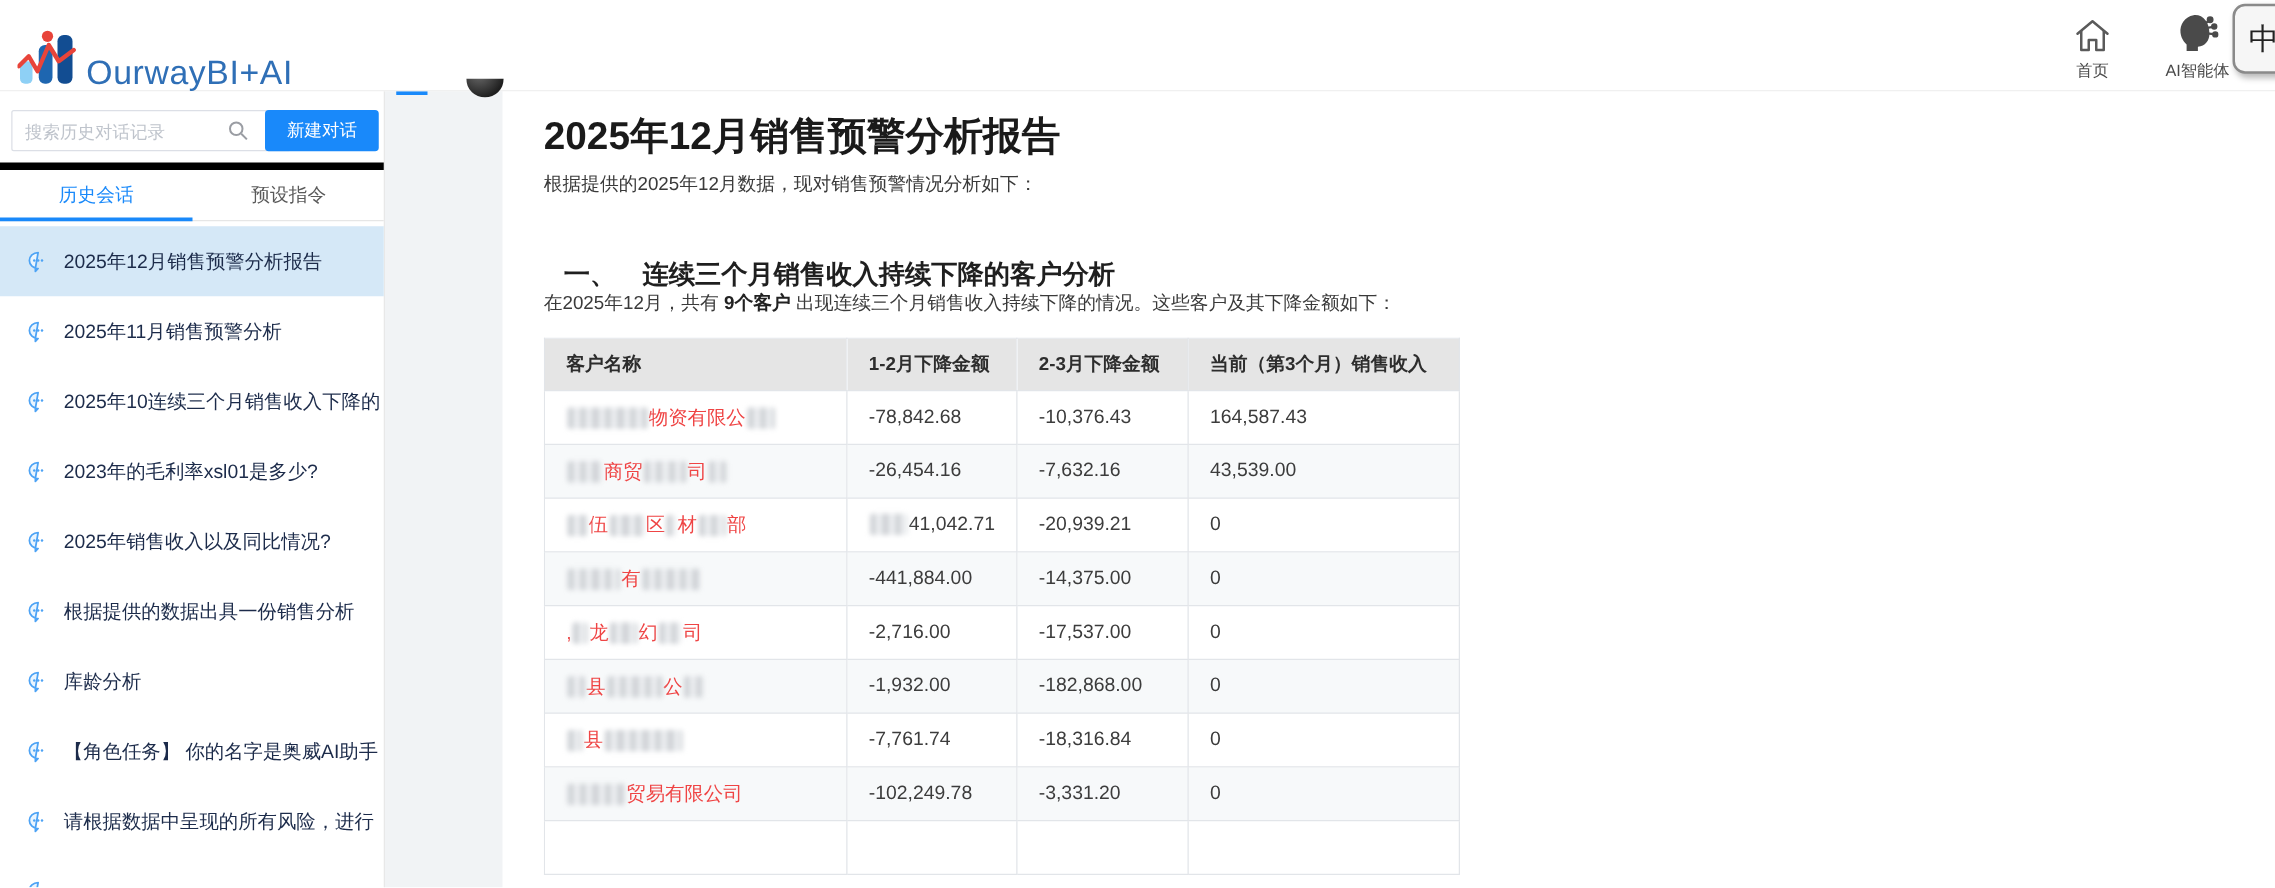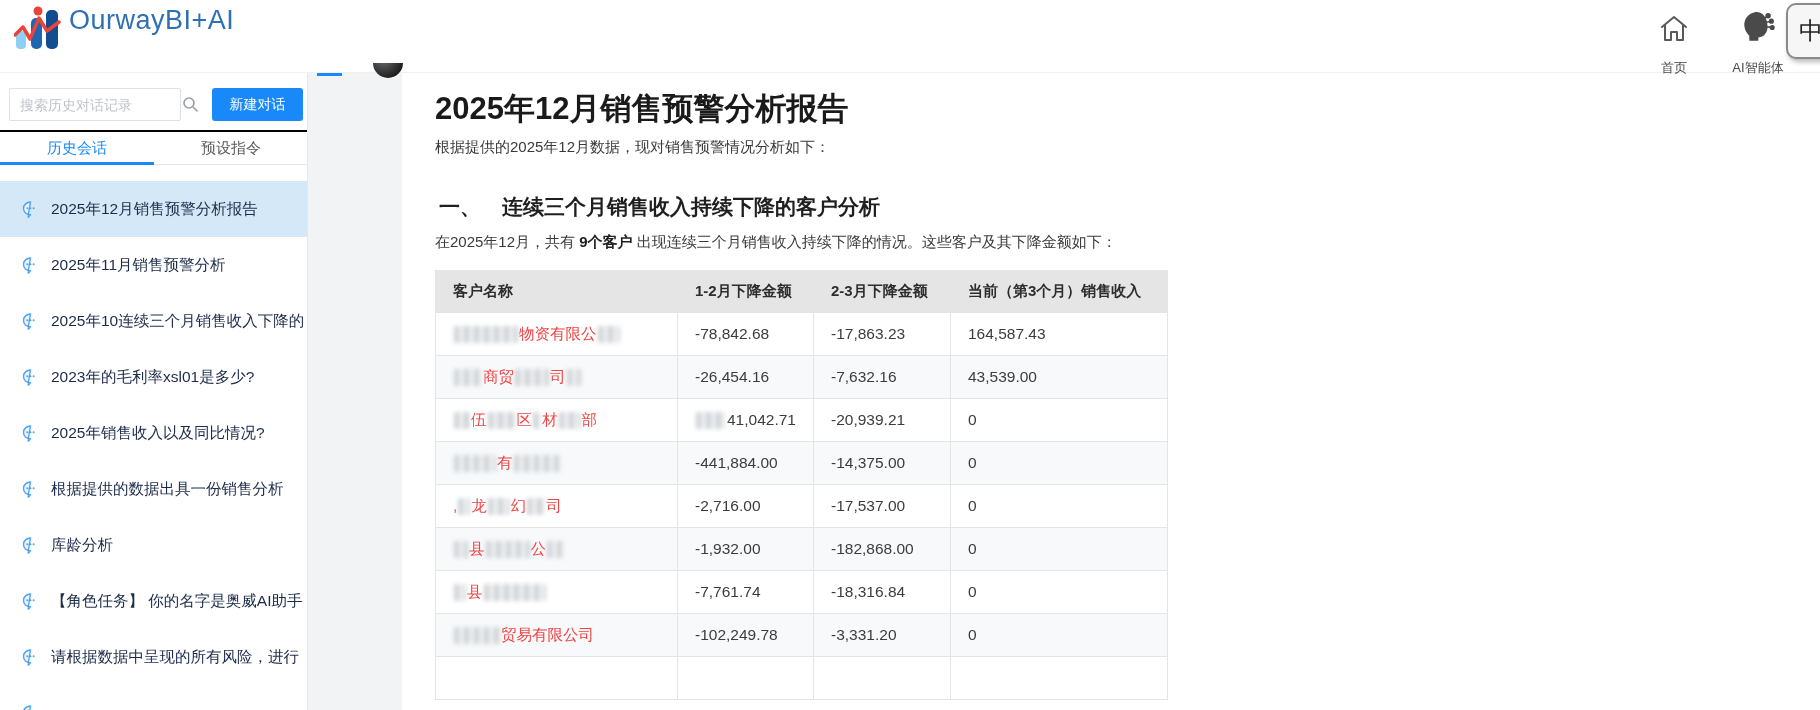--- a/index.html
+++ b/index.html
@@ -2,44 +2,44 @@
 <html><head>
 <meta charset="utf-8">
 <style>
   html,body{margin:0;padding:0}
   body{width:1820px;height:710px;overflow:hidden;position:relative;background:#fff;
        font-family:"Liberation Sans","DejaVu Sans",sans-serif;}
 
   
   .header{position:absolute;left:0;top:0;width:1820px;height:72px;background:#fff;
           border-bottom:1px solid #f0f0f0;z-index:5}
-  .logo{position:absolute;left:14px;top:5px;display:flex;align-items:flex-start;gap:7px}
+  .logo{position:absolute;left:14px;top:23px;display:flex;align-items:flex-end;gap:7px}
   .logo-text{font-size:27px;color:#2f6fb6;letter-spacing:.5px}
   .nav-item{position:absolute;top:10px;width:76px;text-align:center;color:#4a4a4a;cursor:pointer}
   .nav-home{left:1636px}
   .nav-ai{left:1720px}
   .nav-icon{height:34px;display:flex;align-items:flex-end;justify-content:center}
-  .nav-label{font-size:13px;margin-top:15px;color:#4a4a4a}
+  .nav-label{font-size:13px;margin-top:4px;color:#4a4a4a}
   .lang-btn{position:absolute;left:1786px;top:3px;width:60px;height:56px;background:#f6f6f6;
             border:2px solid #8a8a8a;border-radius:10px;font-size:24px;color:#222;
             display:flex;align-items:center;padding-left:11px;box-sizing:border-box;
             box-shadow:2px 3px 5px rgba(0,0,0,.28);z-index:6;cursor:pointer}
 
   
   .sidebar{position:absolute;left:0;top:72px;width:308px;height:638px;background:#fff;
            border-right:1px solid #e8e8e8;overflow:hidden;z-index:4;box-sizing:border-box}
-  .search-input{position:absolute;left:9px;top:16px;width:172px;height:33px;
+  .search-input{position:absolute;left:9px;top:16px;width:224px;height:33px;
                 border:1px solid #dcdfe6;border-radius:2px;padding:0 30px 0 10px;
                 font-size:14px;color:#333;box-sizing:border-box;outline:none}
   .search-input::placeholder{color:#bfc4cc}
   .search-icon{position:absolute;left:182px;top:24px;width:17px;height:17px}
   .new-chat-btn{position:absolute;left:212px;top:16px;width:91px;height:33px;background:#1989fa;
                 color:#fff;border:none;border-radius:3px;font-size:14px;cursor:pointer}
-  .tabs{position:absolute;left:0;top:58px;width:308px;height:35px;display:flex;
-        border-top:2px solid #000000;border-bottom:1px solid #e6e6e6;box-sizing:border-box}
+  .tabs{position:absolute;left:0;top:58px;width:308px;height:47px;display:flex;
+        border-top:6px solid #000000;border-bottom:1px solid #e6e6e6;box-sizing:border-box}
   .tab{flex:1;display:flex;align-items:center;justify-content:center;font-size:15px;
        color:#5a5a5a;position:relative;cursor:pointer}
   .tab.active{color:#1989fa}
   .tab.active::after{content:"";position:absolute;left:0;right:0;bottom:-1px;height:3px;background:#1989fa}
   .s-list{position:absolute;left:0;top:105px;width:308px;height:533px;overflow:hidden;padding-top:4px;box-sizing:border-box}
   .s-item{height:56px;display:flex;align-items:center;padding-left:22px;white-space:nowrap;
           overflow:hidden;cursor:pointer}
   .s-item.active{background:#d5e8f7}
   .s-icon{width:17px;height:17px;margin-right:12px;flex:none}
   .s-label{font-size:15.5px;color:#1c2b4a}
@@ -253,21 +253,21 @@
   </div>
 </div>
 </div>
 
 <div class="main">
   <div class="gutter"></div>
   <div class="blue-bar"></div>
 
   <h1 class="title" style="margin:0">2025年12月销售预警分析报告</h1>
   <div class="para1">根据提供的2025年12月数据，现对销售预警情况分析如下：</div>
-  <h2 class="h2" style="margin:4px">一、　连续三个月销售收入持续下降的客户分析</h2>
+  <h2 class="h2" style="margin:16px">一、　连续三个月销售收入持续下降的客户分析</h2>
   <div class="para2"><span>在2025年12月，共有 </span><b>9个客户</b><span> 出现连续三个月销售收入持续下降的情况。这些客户及其下降金额如下：</span></div>
 
   <div class="table-wrap">
     <table>
       <colgroup>
           <col style="width:242px">
           <col style="width:136px">
           <col style="width:137px">
           <col style="width:217px">
         </colgroup>
@@ -276,21 +276,21 @@
           <th>客户名称</th>
           <th>1-2月下降金额</th>
           <th>2-3月下降金额</th>
           <th>当前（第3个月）销售收入</th>
         </tr>
       </thead>
       <tbody>
   <tr>
     <td class="c-name"><span class="blur" style="width: 64px;"></span><span class="frag">物资有限公</span><span class="blur" style="width: 22px;"></span></td>
     <td class="c-num">-78,842.68</td>
-    <td class="c-num">-17,863.23</td>
+    <td class="c-num">-10,376.43</td>
     <td class="c-num">164,587.43</td>
   </tr>
 
   <tr>
     <td class="c-name"><span class="blur" style="width: 28px;"></span><span class="frag">商贸</span><span class="blur" style="width: 34px;"></span><span class="frag">司</span><span class="blur" style="width: 14px;"></span></td>
     <td class="c-num">-26,454.16</td>
     <td class="c-num">-7,632.16</td>
     <td class="c-num">43,539.00</td>
   </tr>
 

